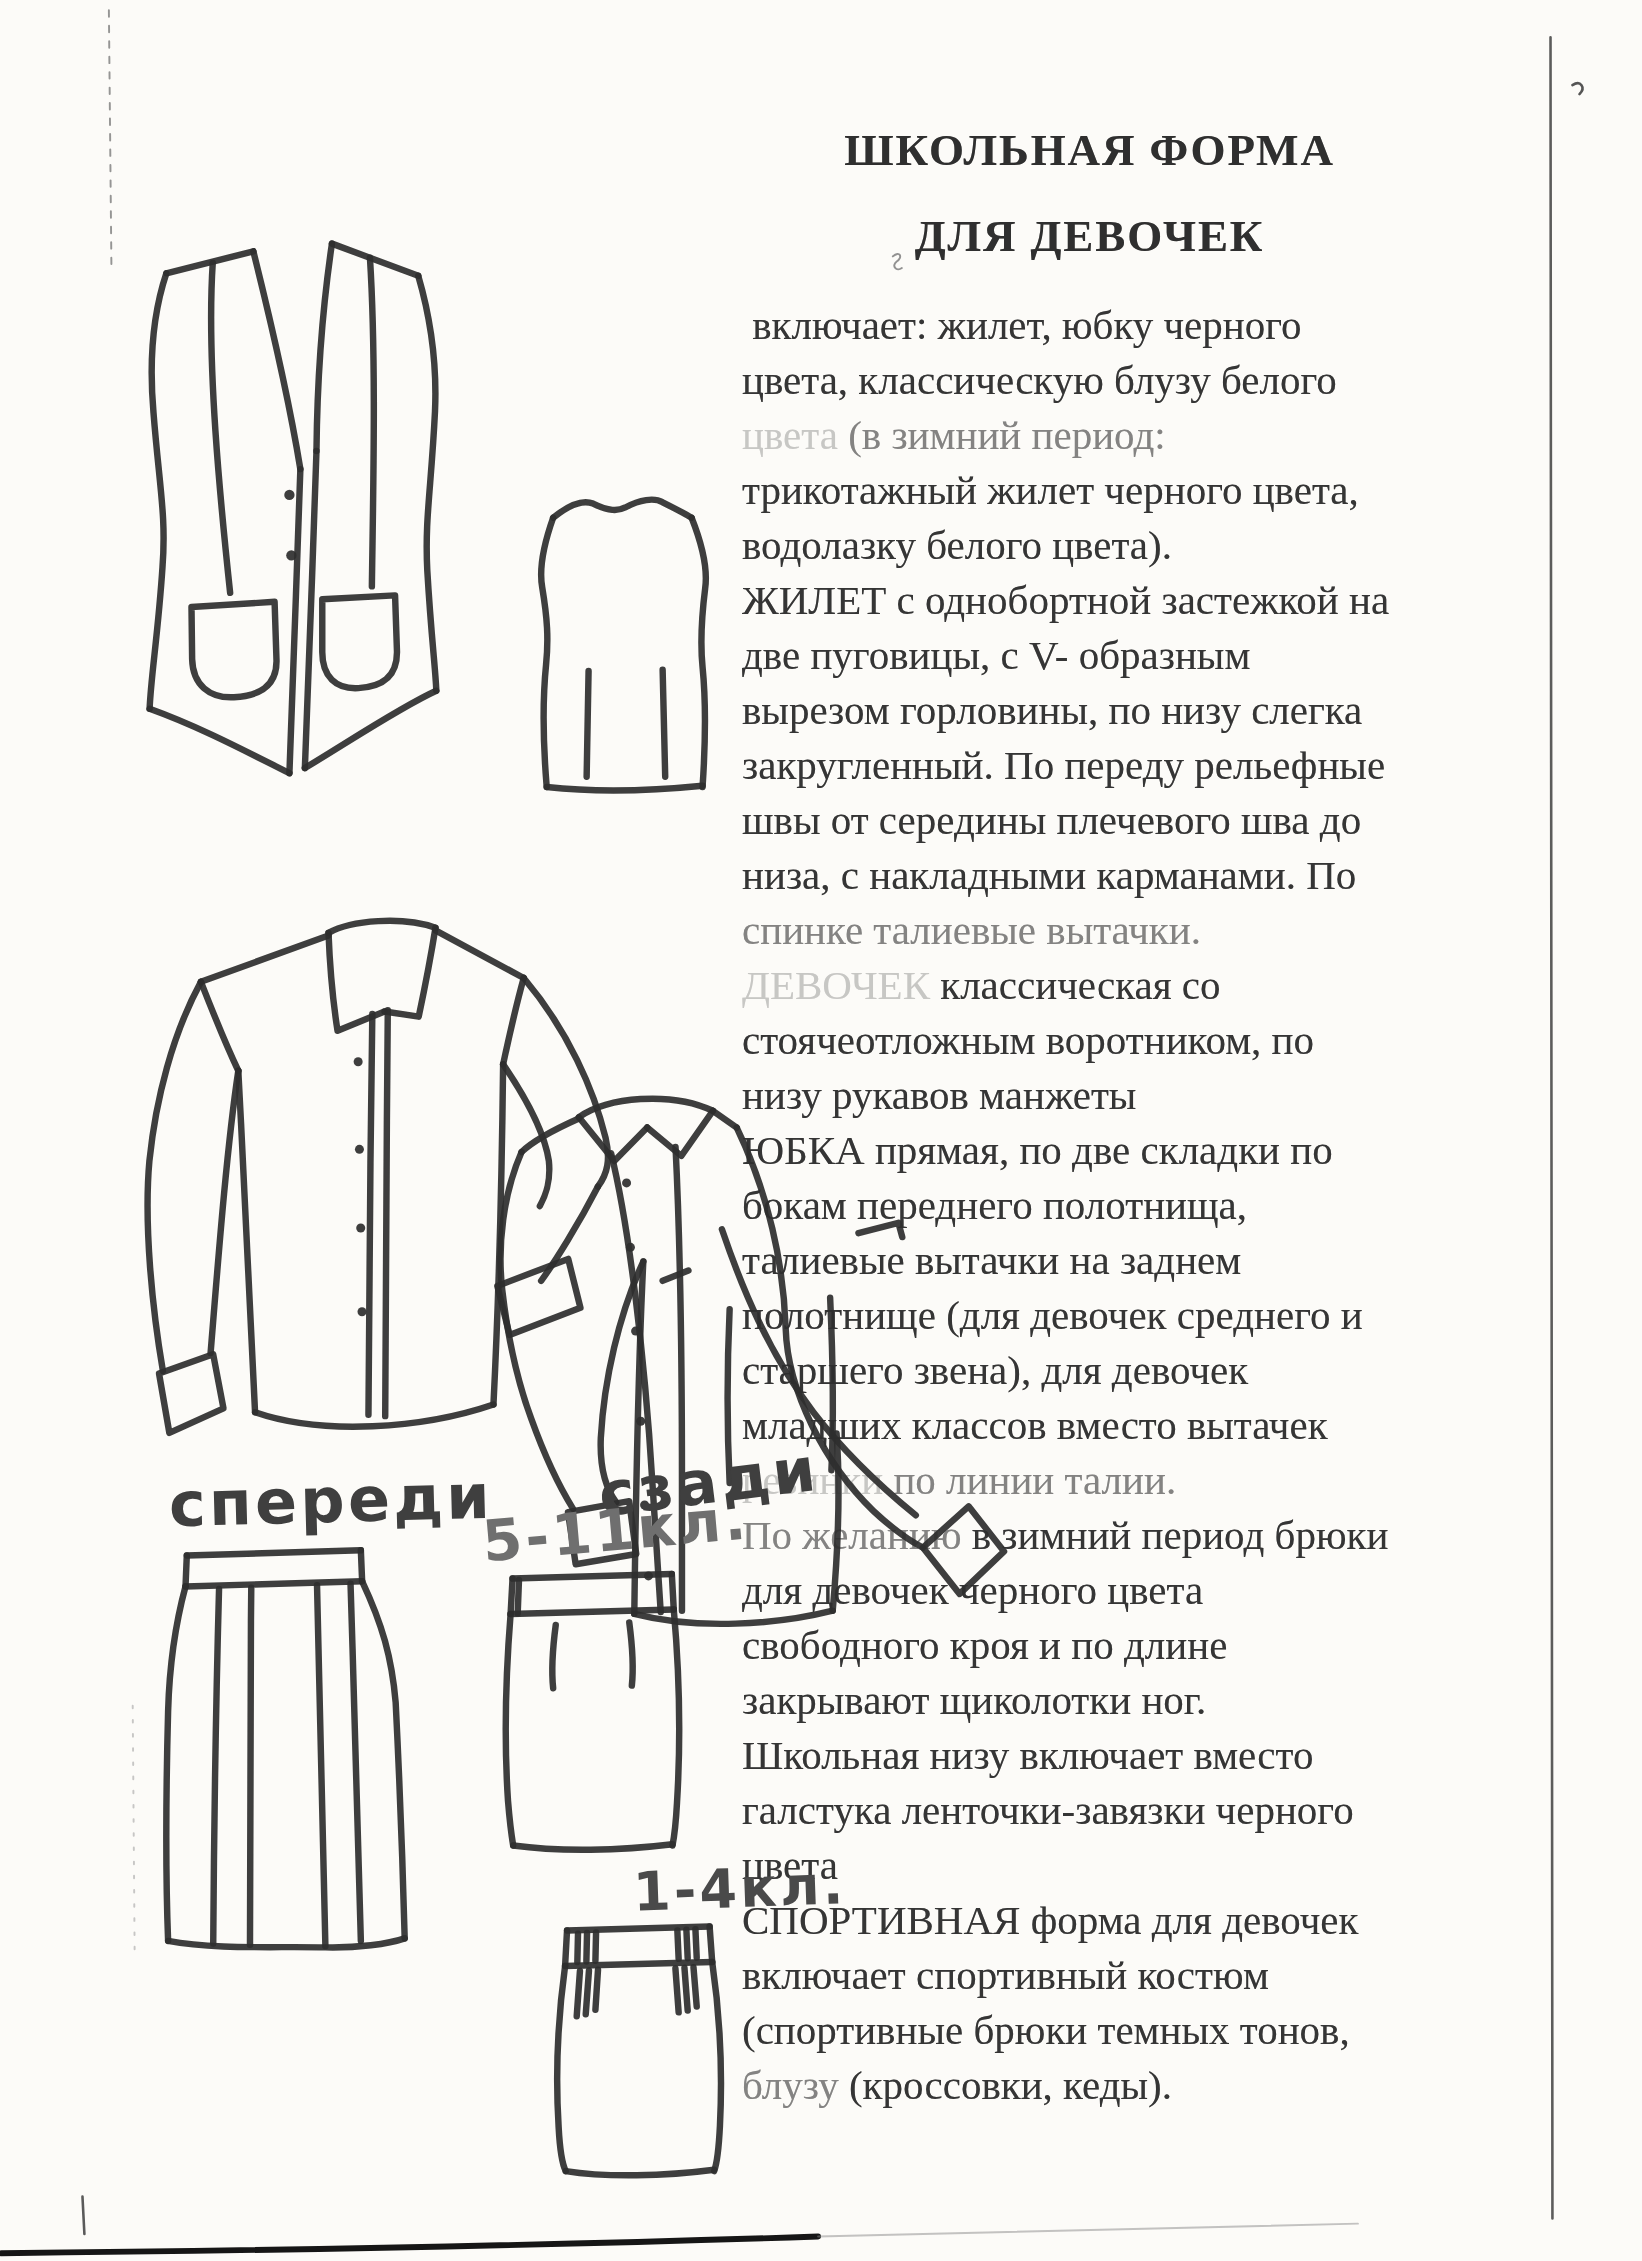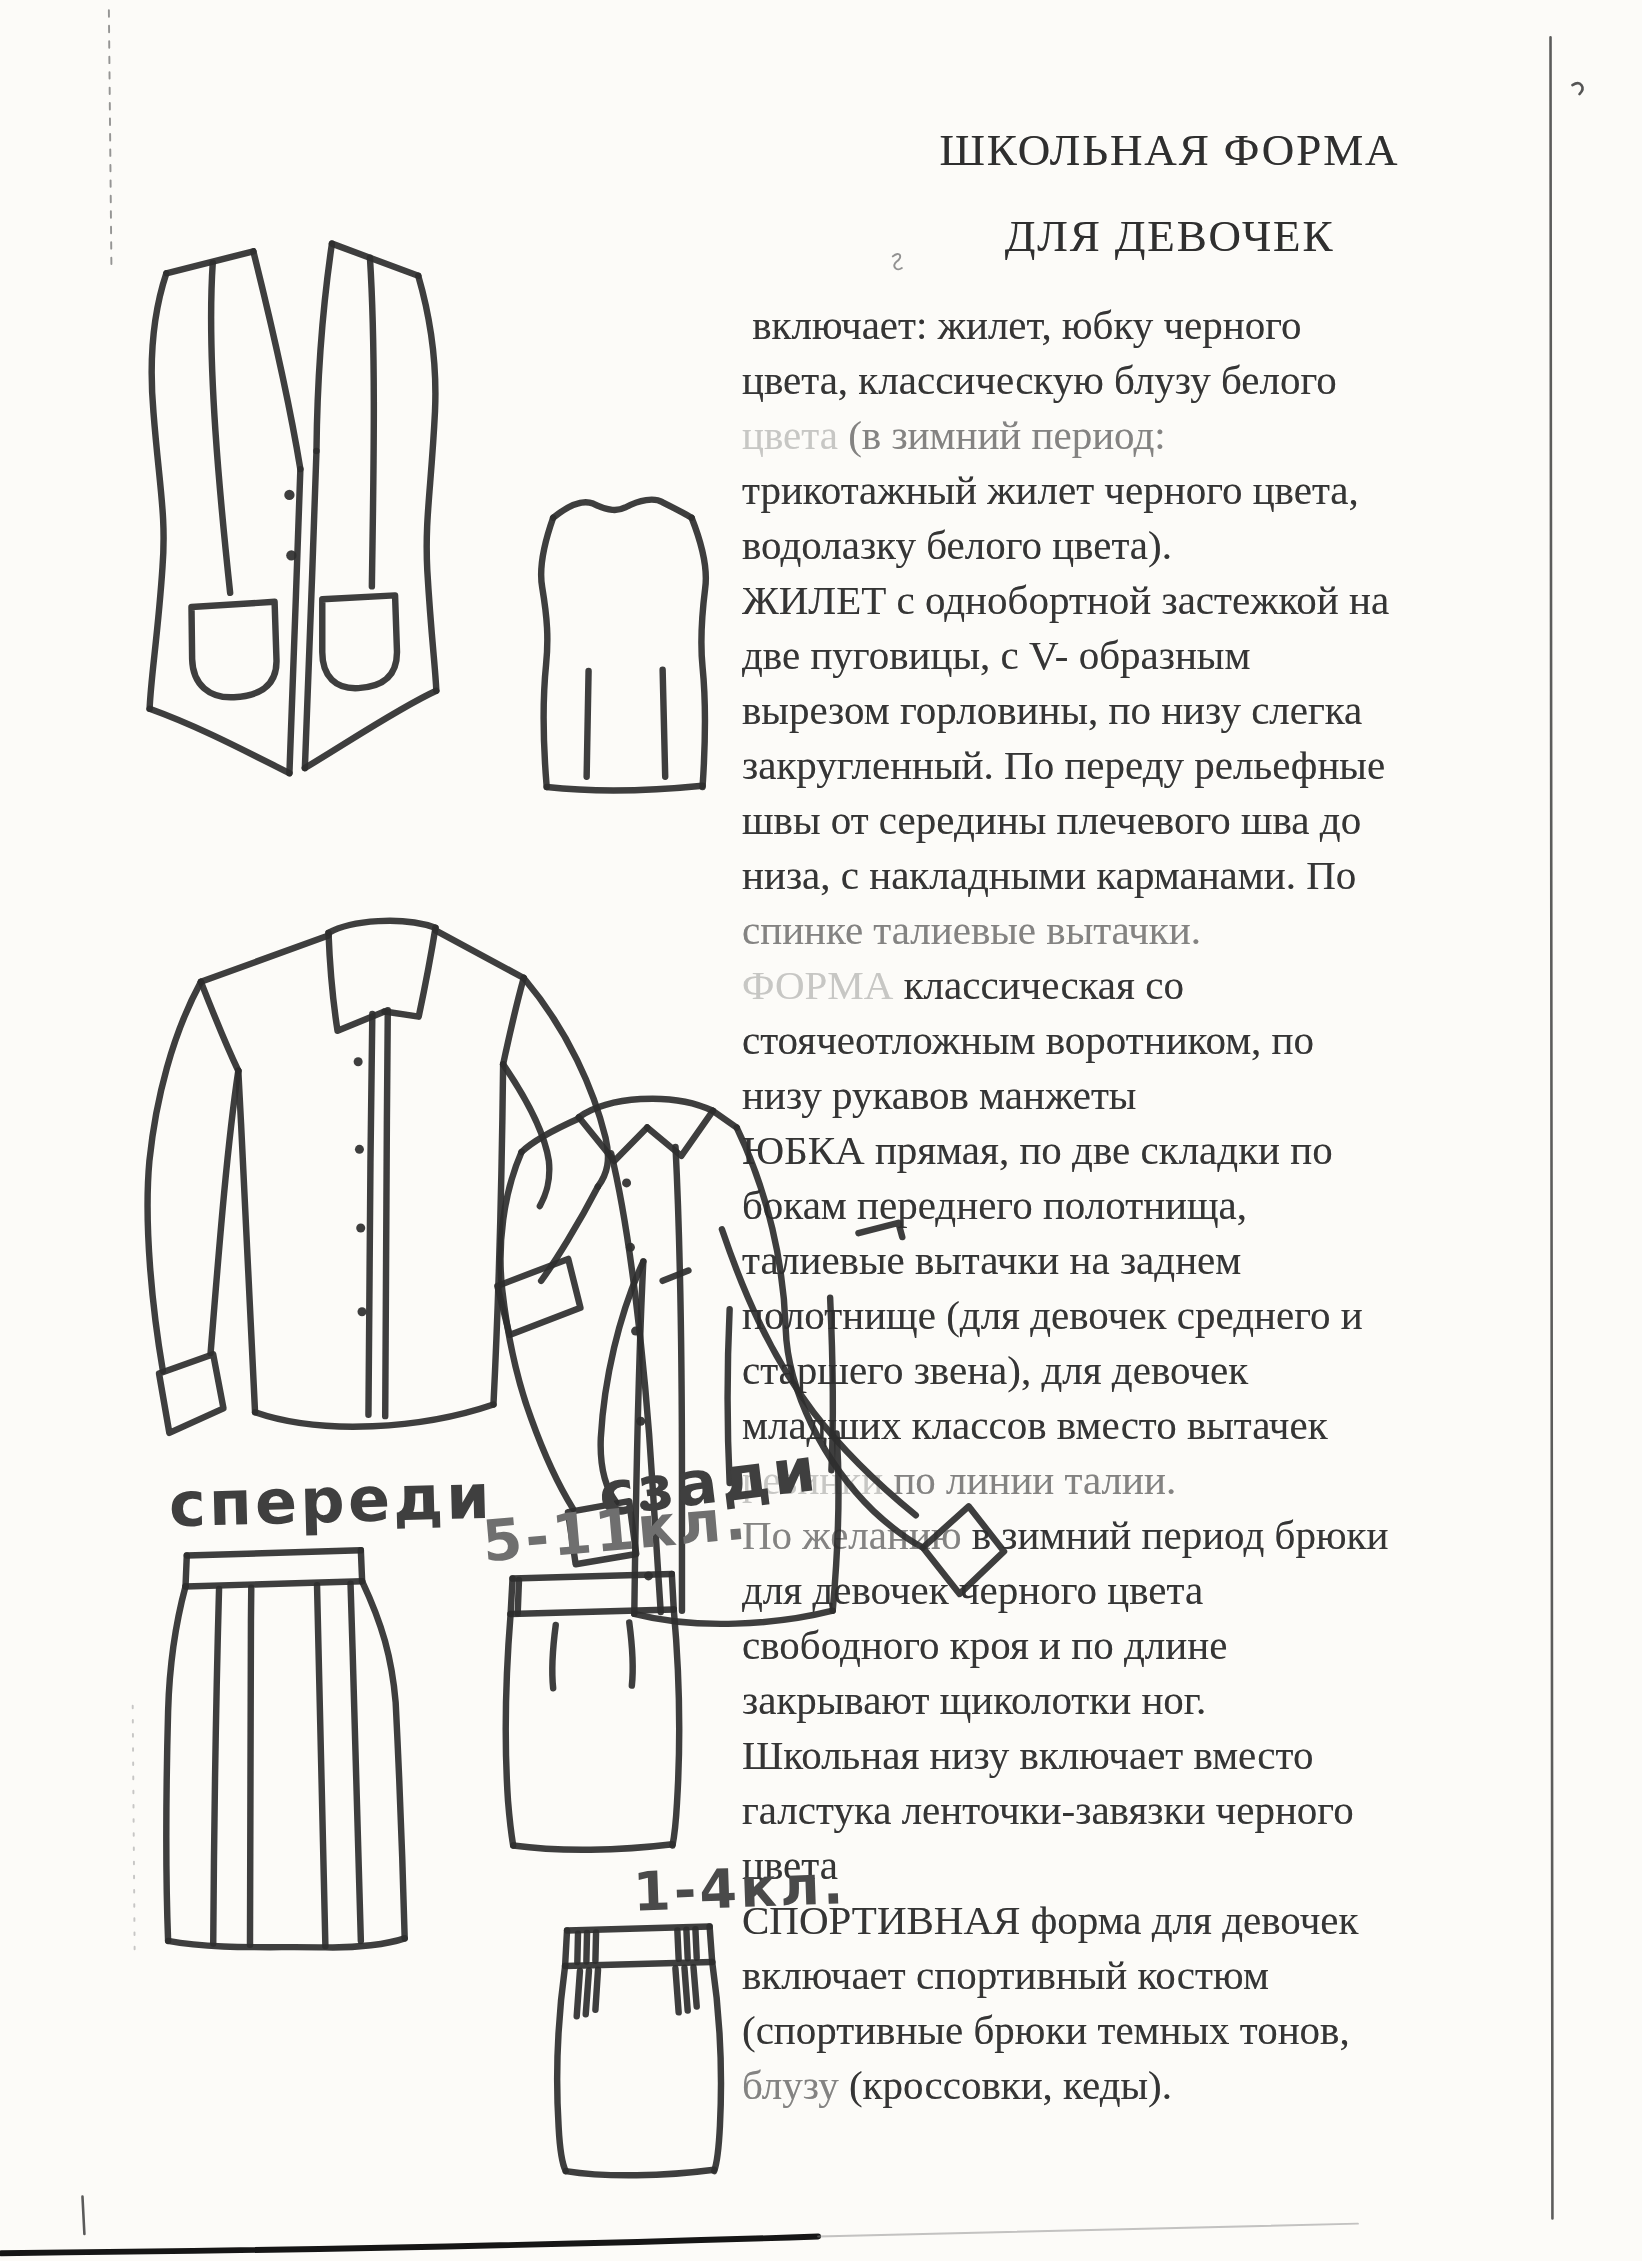--- a/index.html
+++ b/index.html
@@ -11,23 +11,23 @@
   html,body{margin:0;padding:0;background:#e8e8e6;}
   .page{
     position:relative;
     width:1642px;height:2261px;
     background:var(--paper);
     overflow:hidden;
     font-family:"Liberation Serif","DejaVu Serif",serif;
     color:var(--ink);
   }
   .doc-title{
-    position:absolute;left:783px;width:773px;
+    position:absolute;left:703px;width:773px;
     text-align:center;
-    font-size:45px;font-weight:400;letter-spacing:1.9px;
+    font-size:45px;font-weight:700;letter-spacing:1.9px;
     color:#2f2f2f;
     text-shadow:0 0 0.6px rgba(40,40,40,.45);
     white-space:pre;
   }
   #title1{top:124px;}
   #title2{top:210px;}
   .body-text{
     position:absolute;left:742px;top:298px;width:799px;
   }
   .tline{
@@ -70,21 +70,21 @@
       <div class="tline"><span class="seg-f">цвета </span><span class="seg-d">(в зимний период:</span></div>
       <div class="tline"><span class="seg-n">трикотажный жилет черного цвета,</span></div>
       <div class="tline"><span class="seg-n">водолазку белого цвета).</span></div>
       <div class="tline"><span class="seg-n">ЖИЛЕТ с однобортной застежкой на</span></div>
       <div class="tline"><span class="seg-n">две пуговицы, с V- образным</span></div>
       <div class="tline"><span class="seg-n">вырезом горловины, по низу слегка</span></div>
       <div class="tline"><span class="seg-n">закругленный. По переду рельефные</span></div>
       <div class="tline"><span class="seg-n">швы от середины плечевого шва до</span></div>
       <div class="tline"><span class="seg-n">низа, с накладными карманами. По</span></div>
       <div class="tline"><span class="seg-d">спинке талиевые вытачки.</span></div>
-      <div class="tline"><span class="seg-f">ФОРМА </span><span class="seg-n">классическая со</span></div>
+      <div class="tline"><span class="seg-f">ДЕВОЧЕК </span><span class="seg-n">классическая со</span></div>
       <div class="tline"><span class="seg-n">стоячеотложным воротником, по</span></div>
       <div class="tline"><span class="seg-n">низу рукавов манжеты</span></div>
       <div class="tline"><span class="seg-n">ЮБКА прямая, по две складки по</span></div>
       <div class="tline"><span class="seg-n">бокам переднего полотнища,</span></div>
       <div class="tline"><span class="seg-n">талиевые вытачки на заднем</span></div>
       <div class="tline"><span class="seg-n">полотнище (для девочек среднего и</span></div>
       <div class="tline"><span class="seg-n">старшего звена), для девочек</span></div>
       <div class="tline"><span class="seg-n">младших классов вместо вытачек</span></div>
       <div class="tline"><span class="seg-f">резинки </span><span class="seg-d">по линии талии.</span></div>
       <div class="tline"><span class="seg-d">По желанию </span><span class="seg-n">в зимний период брюки</span></div>

